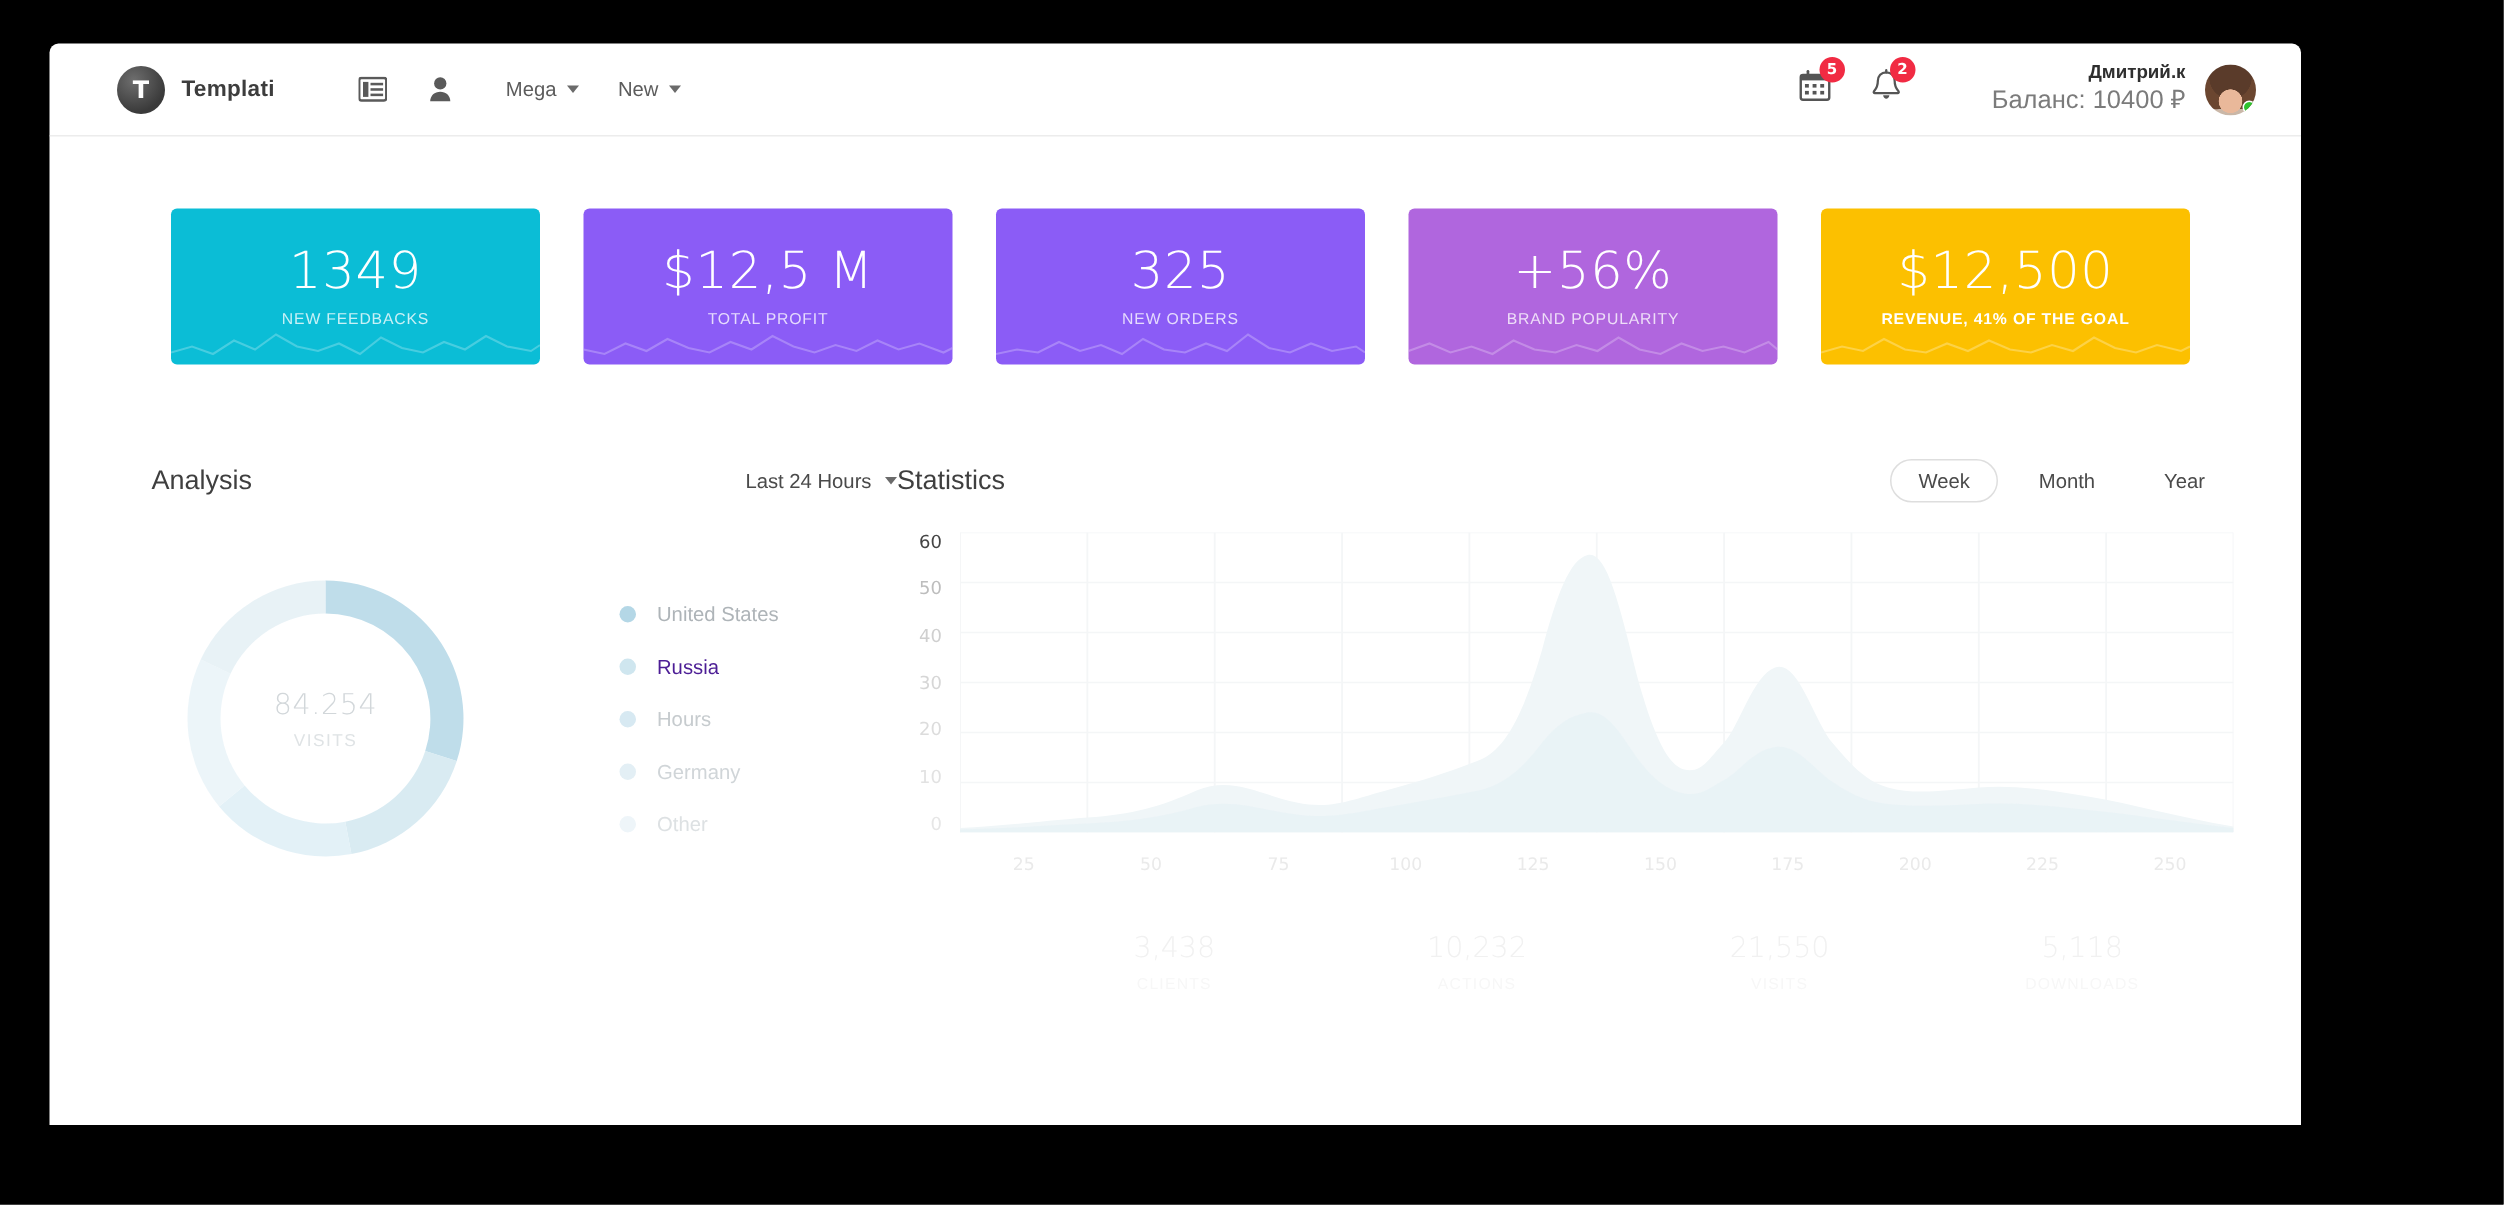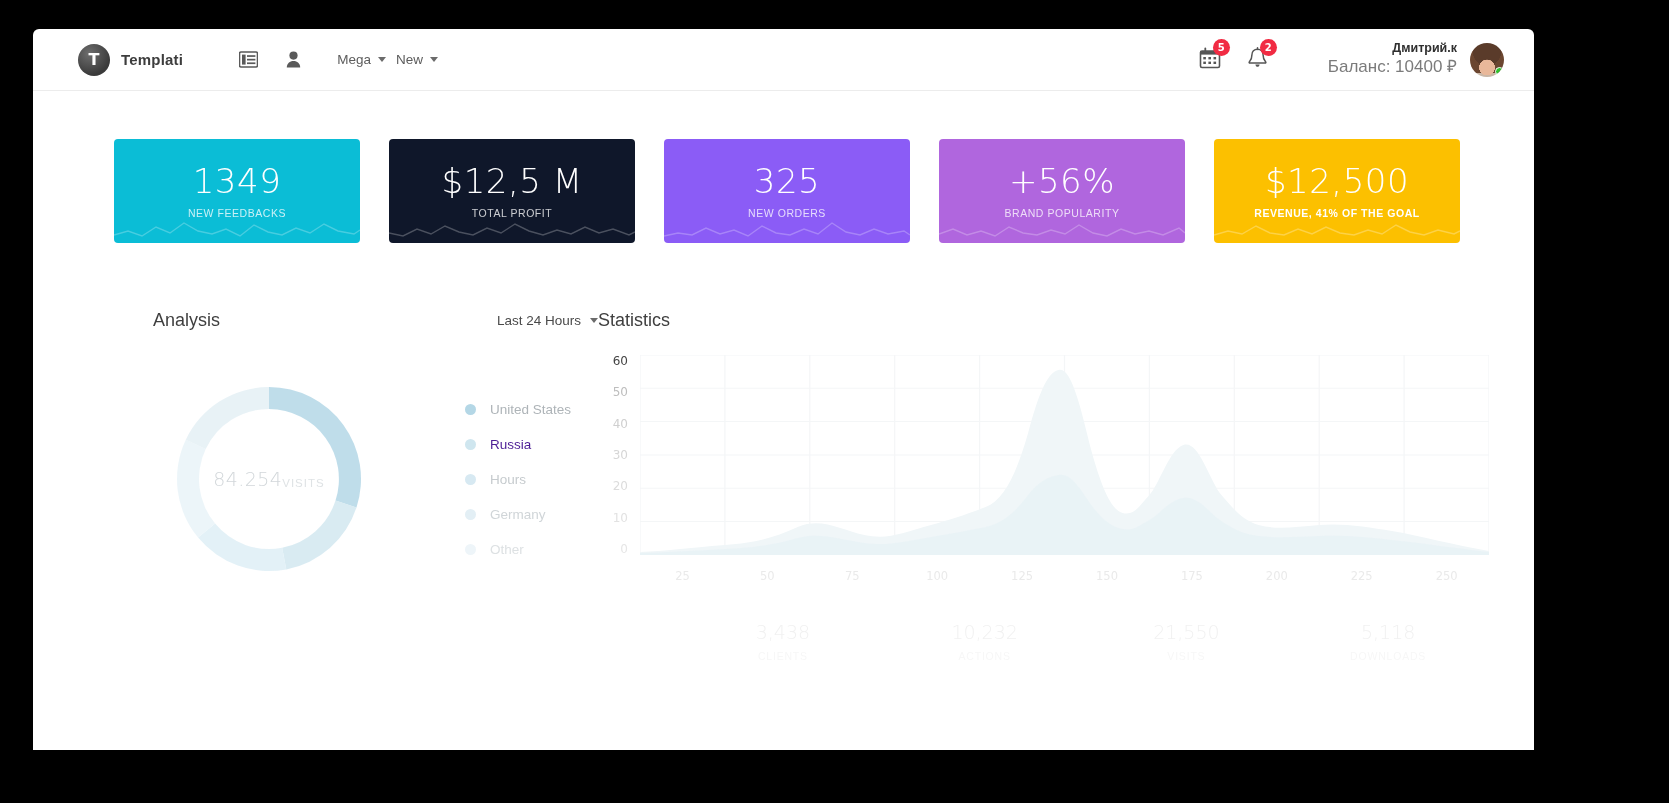--- a/index.html
+++ b/index.html
@@ -33,21 +33,21 @@
     background: radial-gradient(circle at 35% 30%, #6e6e6e, #3a3a3a 70%);
     color: #fff; font-weight: bold; font-size: 16px;
     display: flex; align-items: center; justify-content: center;
     font-family: "DejaVu Sans", sans-serif;
   }
   .brand-name {
     font-size: 15px; font-weight: bold; color: #3d3d3d; letter-spacing: .2px;
   }
   .nav-icons { display: flex; align-items: center; gap: 28px; margin-left: 56px; }
   .nav-ico { color: #5a5a5a; display: flex; align-items: center; cursor: pointer; }
-  .menu-links { display: flex; gap: 10px; margin-left: 36px; }
+  .menu-links { display: flex; gap: 26px; margin-left: 36px; }
   .menu-link {
     font-size: 13.5px; color: #5c5c5c; display: flex; align-items: center; gap: 7px;
     cursor: pointer;
   }
   .caret {
     width: 0; height: 0;
     border-left: 4.5px solid transparent;
     border-right: 4.5px solid transparent;
     border-top: 5px solid #6b6b6b;
   }
@@ -107,21 +107,21 @@
     color: rgba(255,255,255,.78);
   }
   .card-label.strong { color: #ffffff; font-weight: bold; }
   .card-spark {
     position: absolute; left: 0; right: 0; bottom: 0; height: 34px;
     opacity: .55;
   }
 
   
   .panels { display: flex; padding: 60px 0 0 0; }
-  .panel-analysis { width: 565px; padding-left: 120px; }
+  .panel-analysis { width: 565px; padding-left: 68px; }
   .panel-stats { flex: 1; padding-right: 45px; }
 
   .panel-head {
     display: flex; align-items: center; justify-content: space-between;
     height: 34px;
   }
   .panel-title { font-size: 18px; color: #3f3f3f; font-weight: 400; }
   .dropdown {
     display: flex; align-items: center; gap: 9px;
     font-size: 13.5px; color: #4a4a4a; cursor: pointer; margin-left: 16px;
@@ -132,21 +132,21 @@
     padding: 6px 18px; border-radius: 15px;
     border: 1px solid transparent; cursor: pointer;
   }
   .seg.active { border-color: #dedede; }
 
   
   .analysis-body { display: flex; align-items: center; margin-top: 26px; }
   .donut-wrap { position: relative; width: 232px; height: 232px; }
   .donut-center {
     position: absolute; inset: 0;
-    display: flex; flex-direction: row;
+    display: flex; flex-direction: column;
     align-items: center; justify-content: center;
   }
   .donut-value { font-size: 19px; color: #d2d7da; letter-spacing: .4px;
     font-family: "DejaVu Sans", sans-serif; font-weight: 300; }
   .donut-label { margin-top: 7px; font-size: 11.5px; color: #dfe3e5; letter-spacing: 1px; }
 
   .legend { margin-left: 80px; display: flex; flex-direction: column; gap: 20px; }
   .legend-item { display: flex; align-items: center; gap: 14px; cursor: pointer; }
   .legend-dot { width: 11px; height: 11px; border-radius: 50%; }
   .legend-text { font-size: 13.5px; color: #b8bdc0; }
@@ -259,21 +259,21 @@
   <div class="cards">
 
     <div class="card" style="background:#0bbdd6">
       <div class="card-value">1349</div>
       <div class="card-label">NEW FEEDBACKS</div>
       <svg class="card-spark" viewBox="0 0 246 34" preserveAspectRatio="none">
         <polyline points="0,26 14,22 28,27 42,18 56,24 70,14 84,22 98,25 112,20 126,27 140,16 154,23 168,26 182,19 196,24 210,15 224,22 240,25 246,21" fill="none" stroke="rgba(255,255,255,.45)" stroke-width="1.4"></polyline>
       </svg>
     </div>
 
-    <div class="card" style="background:#0f172a">
+    <div class="card" style="background:#8b5cf6">
       <div class="card-value">$12,5 M</div>
       <div class="card-label">TOTAL PROFIT</div>
       <svg class="card-spark" viewBox="0 0 246 34" preserveAspectRatio="none">
         <polyline points="0,24 14,27 28,20 42,25 56,17 70,23 84,26 98,19 112,24 126,15 140,22 154,26 168,21 182,25 196,18 210,24 224,20 240,26 246,23" fill="none" stroke="rgba(255,255,255,.45)" stroke-width="1.4"></polyline>
       </svg>
     </div>
 
     <div class="card" style="background:#8b5cf6">
       <div class="card-value">325</div>
       <div class="card-label">NEW ORDERS</div>
@@ -354,20 +354,25 @@
             <span class="legend-dot" style="background:#eef5f9"></span>
             <span class="legend-text" style="color:#dde1e3">Other</span>
           </div>
         </div>
       </div>
     </div>
 
     <div class="panel-stats">
       <div class="panel-head">
         <div class="panel-title">Statistics</div>
+        <div class="seg-group">
+          <div class="seg active">Week</div>
+          <div class="seg">Month</div>
+          <div class="seg">Year</div>
+        </div>
       </div>
 
       <div class="chart-area">
         <div class="y-axis">
           <span class="y-tick" style="color:#444">60</span>
           <span class="y-tick" style="color:#bdbdbd">50</span>
           <span class="y-tick" style="color:#cfcfcf">40</span>
           <span class="y-tick" style="color:#d6d6d6">30</span>
           <span class="y-tick" style="color:#dcdcdc">20</span>
           <span class="y-tick" style="color:#e2e2e2">10</span>

